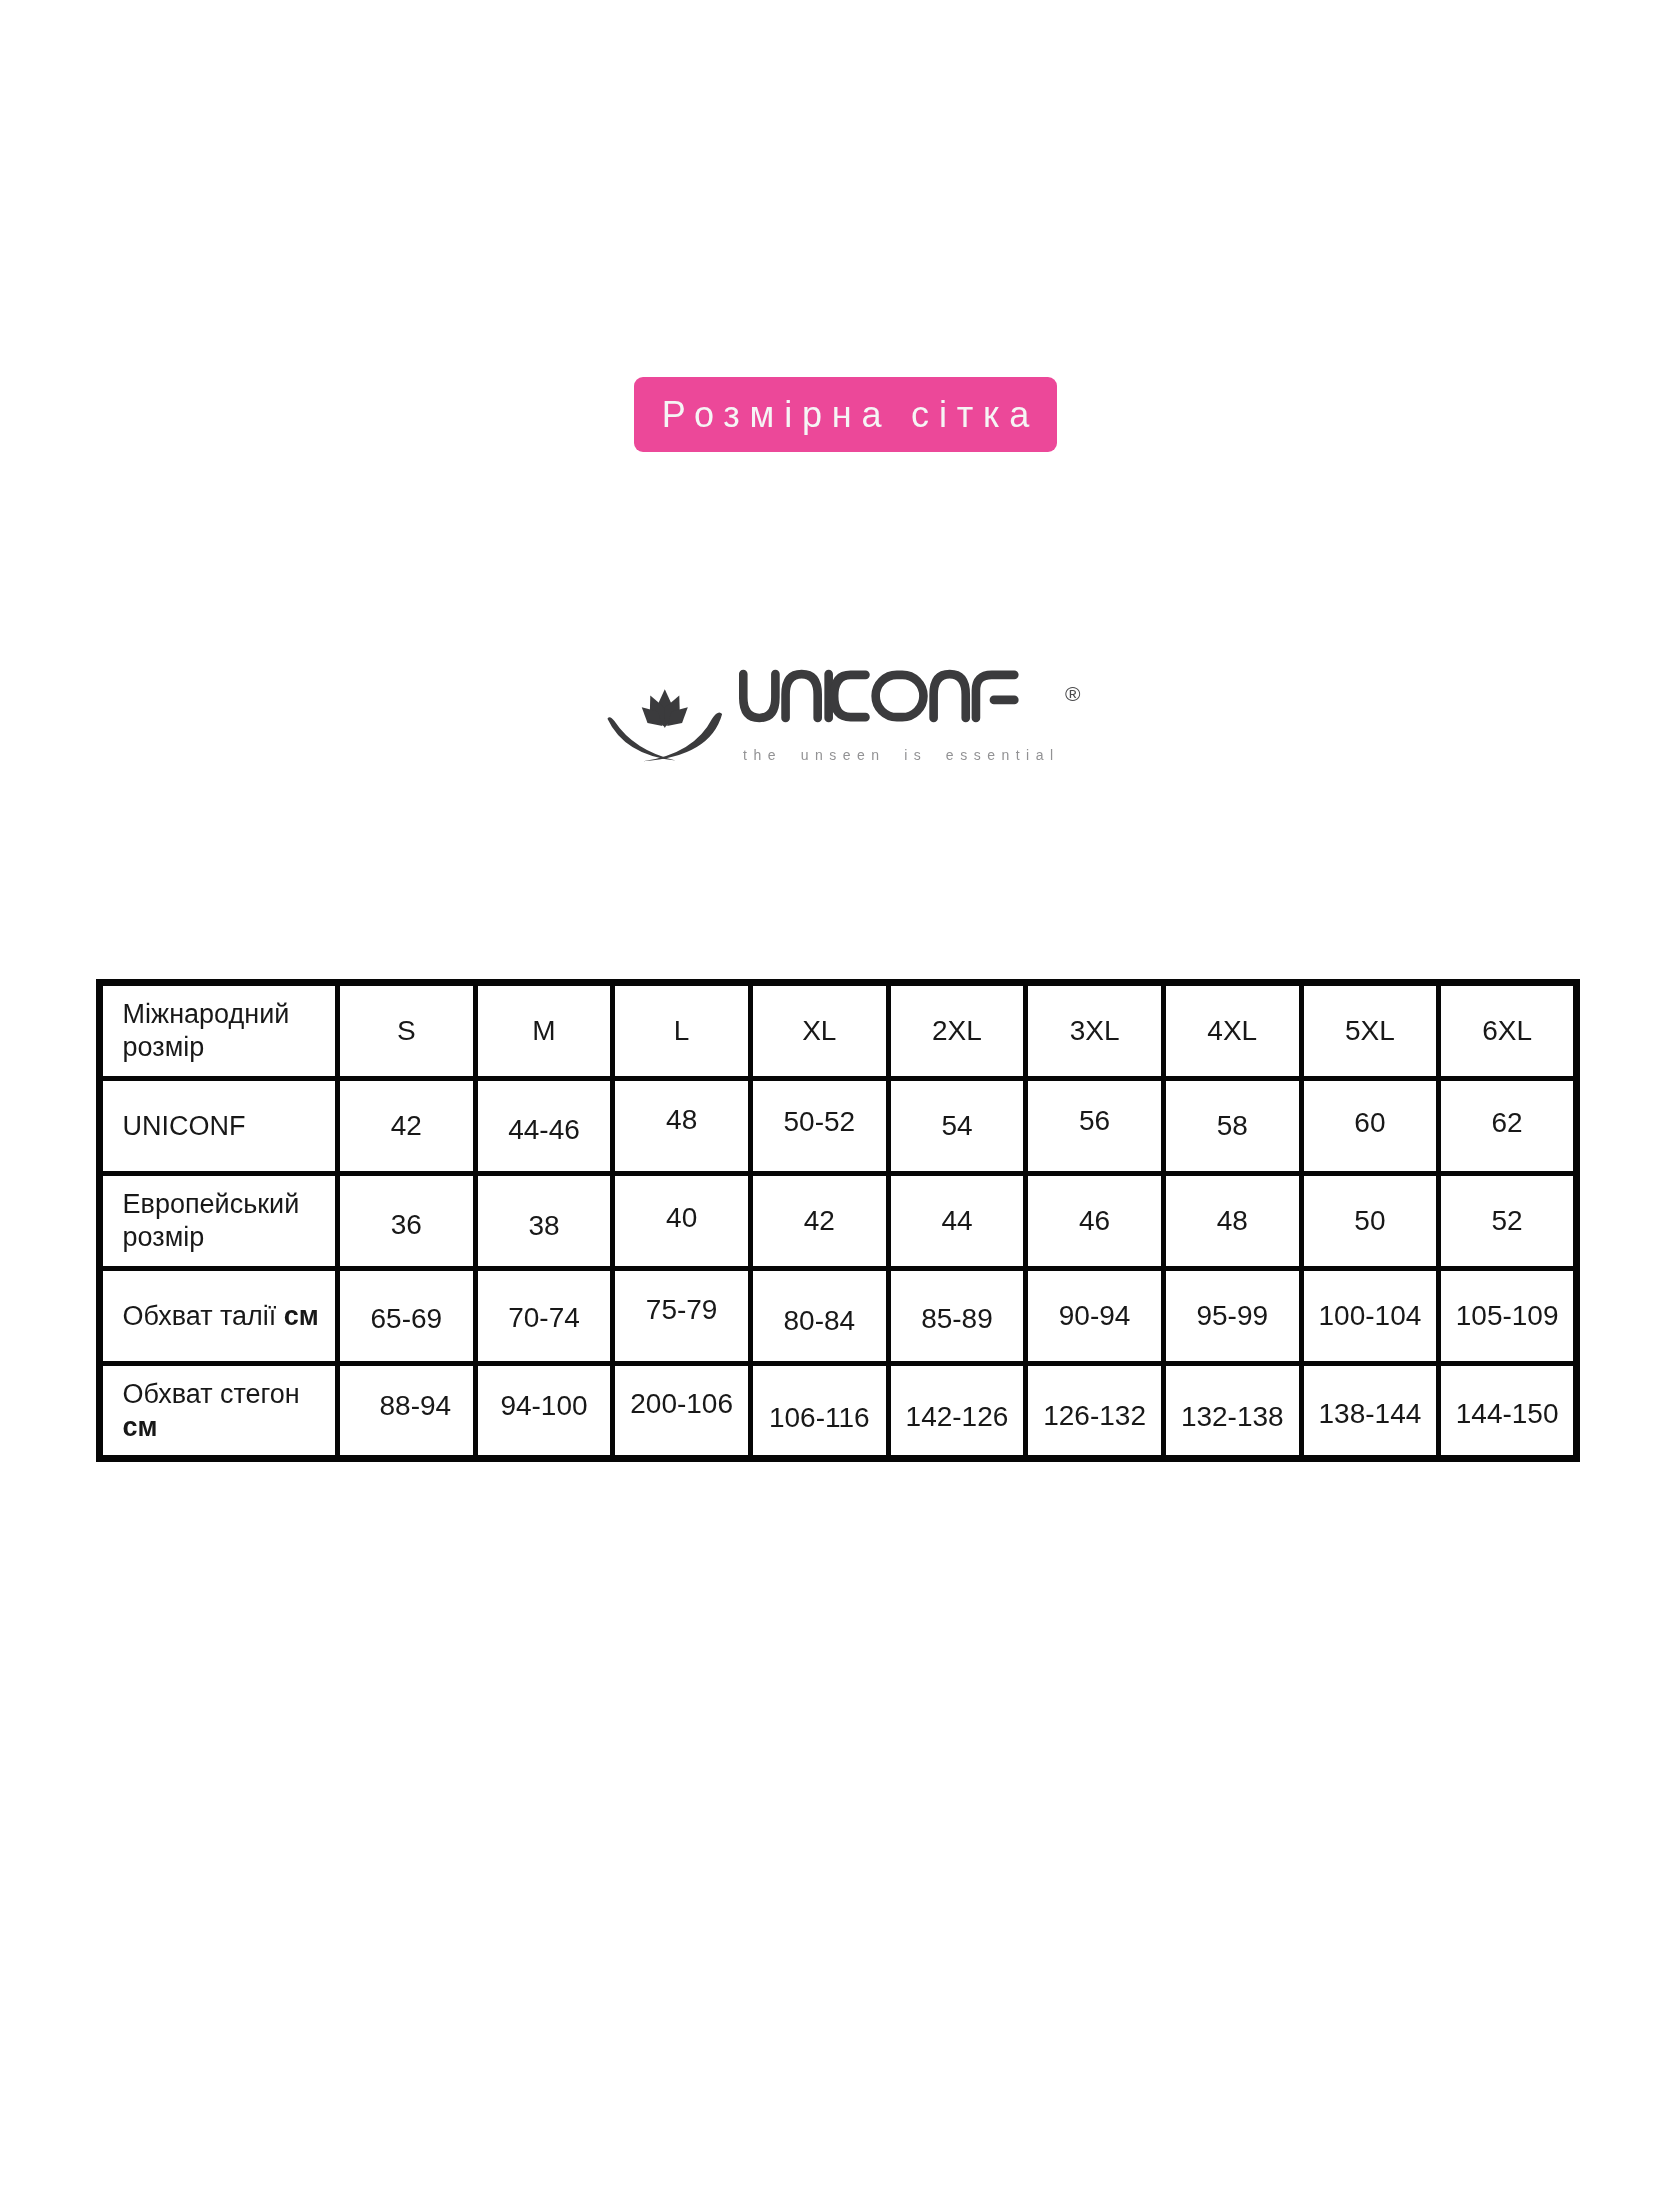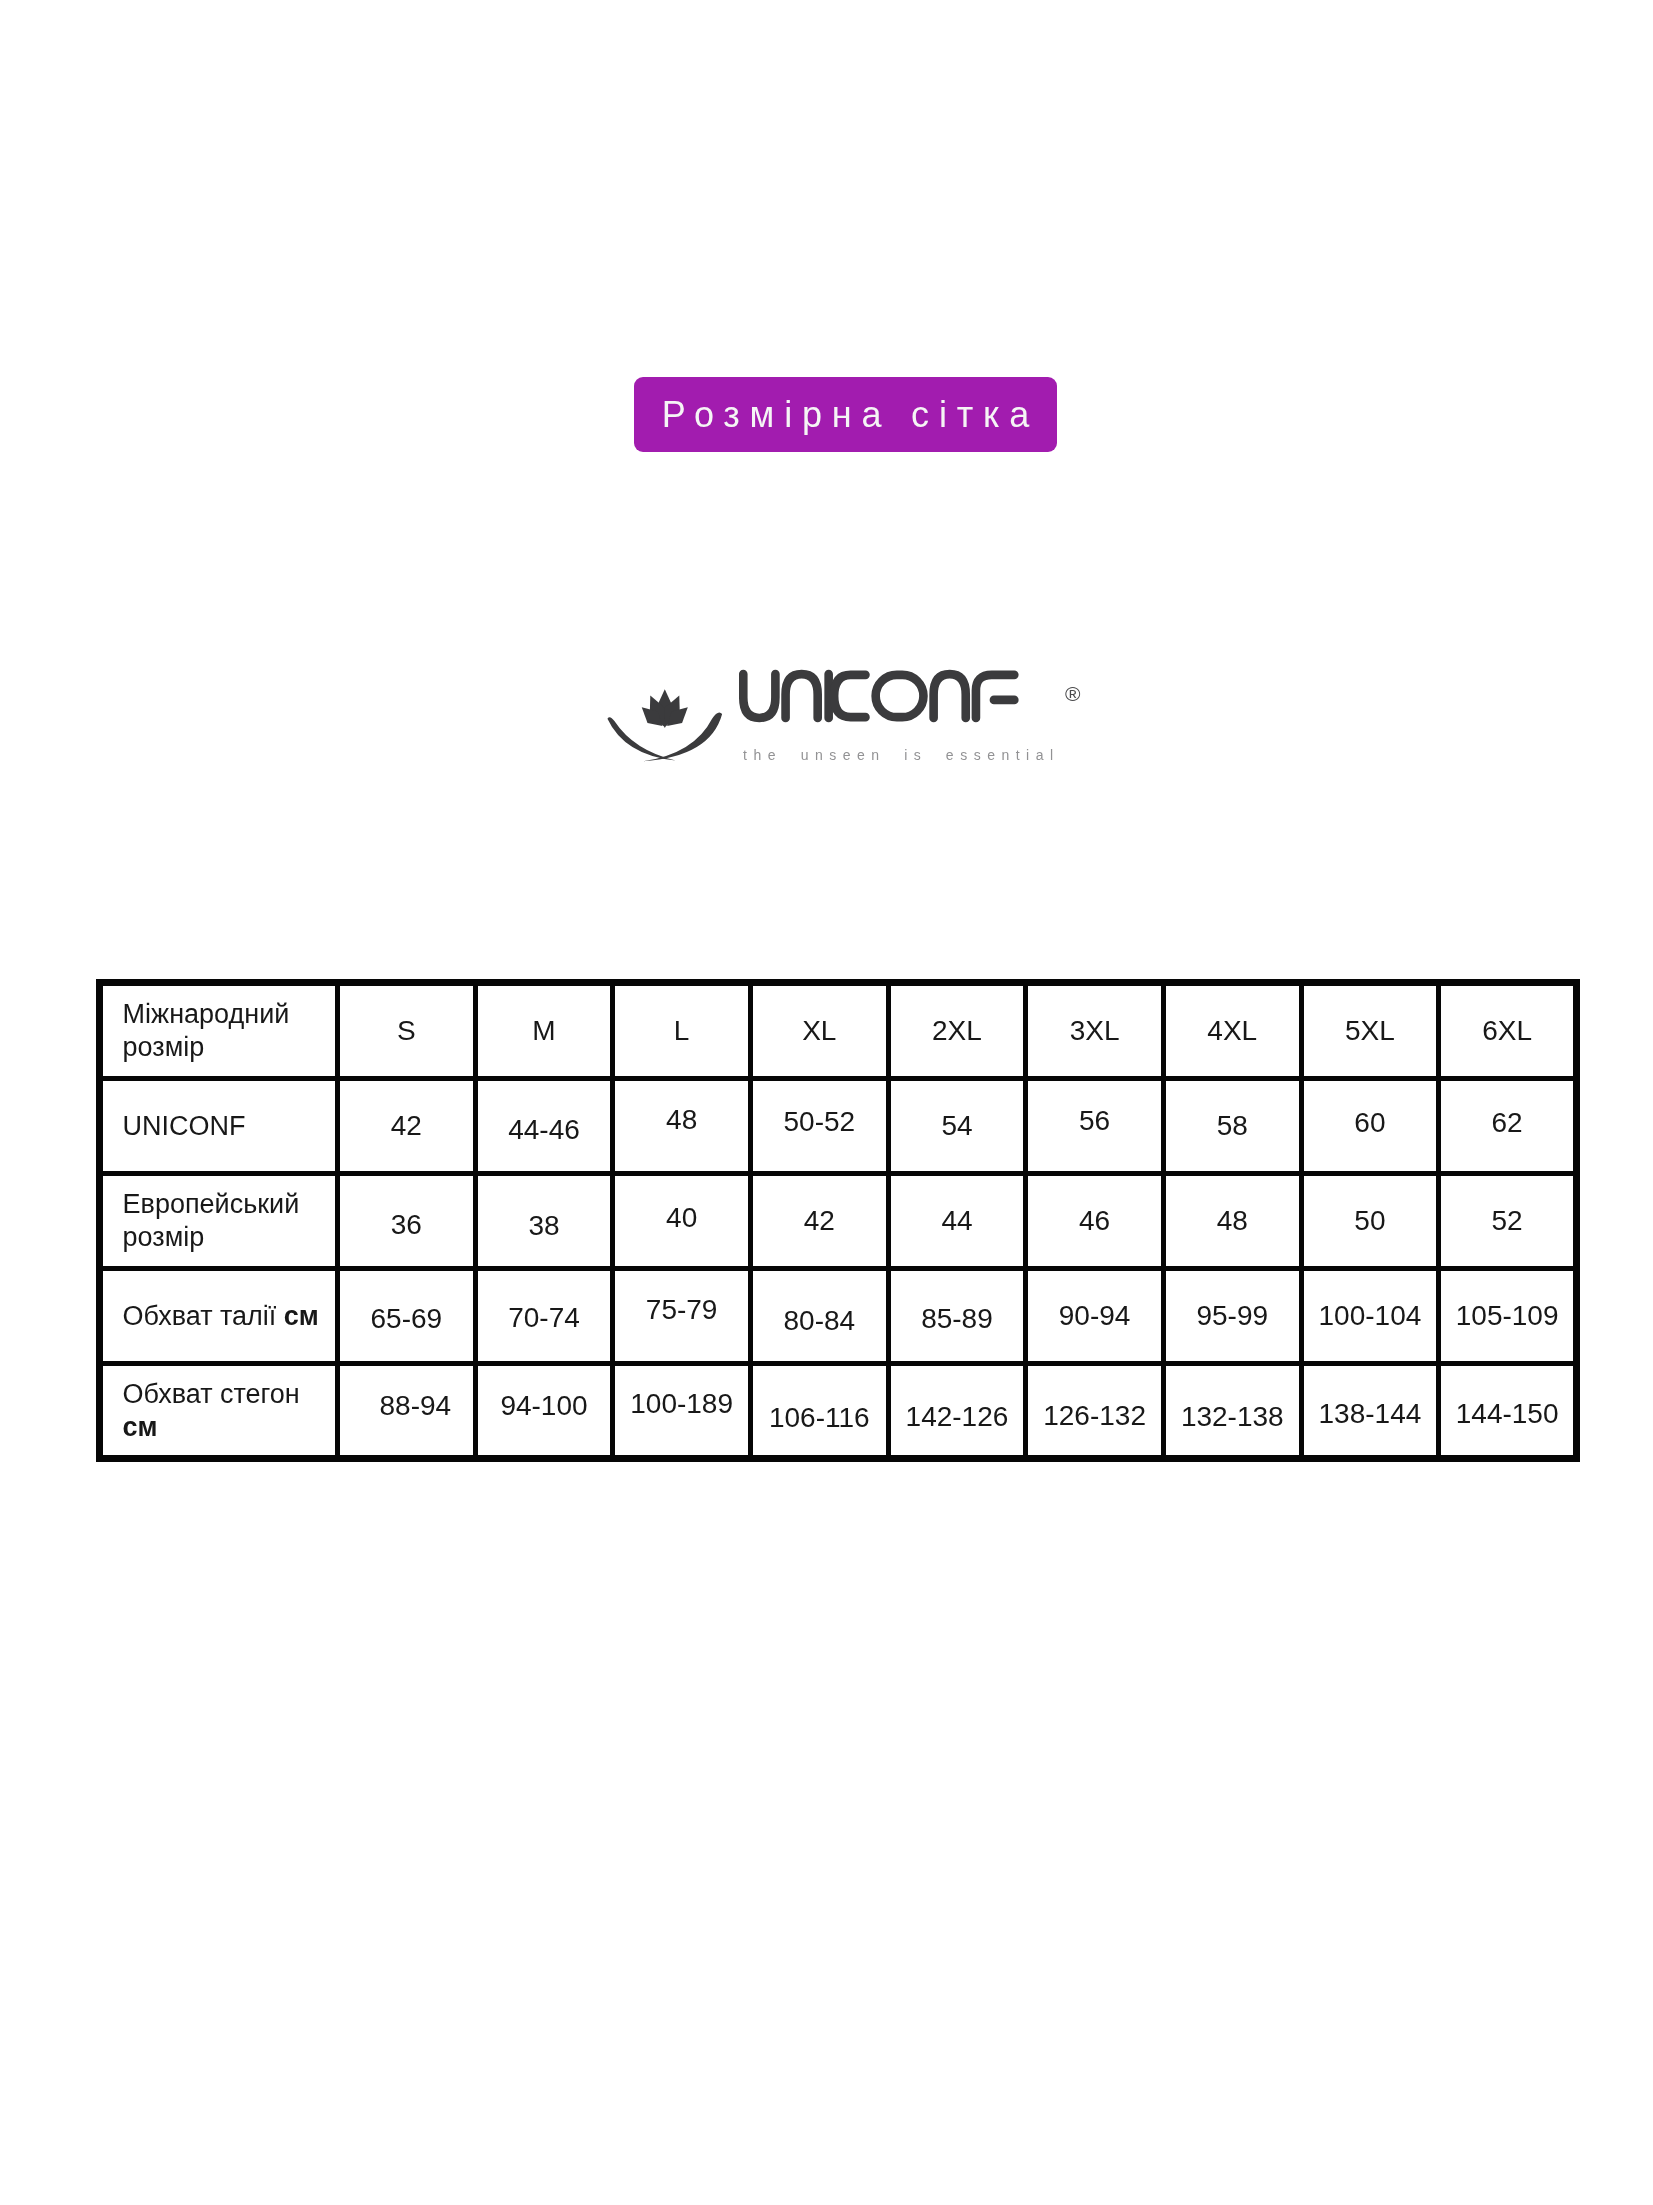--- a/index.html
+++ b/index.html
@@ -6,21 +6,21 @@
   body{
     width:1654px;height:2205px;position:relative;background:#ffffff;
     font-family:"Liberation Sans", sans-serif;color:#151515;
     -webkit-font-smoothing:antialiased;
   }
   .page{position:absolute;inset:0;}
 
   
   .badge{
     position:absolute;top:377px;left:634px;width:423px;height:75px;
-    background:#a21caf;border-radius:9px;
+    background:#ec4899;border-radius:9px;
     display:flex;align-items:center;justify-content:center;
   }
   .badge span{
     color:#f5f5f5;font-size:36px;letter-spacing:9.8px;white-space:nowrap;
     transform:translateX(4.9px);
   }
 
   
   .heading{
     position:absolute;top:476px;left:0;width:100%;margin:0;
@@ -191,21 +191,21 @@
           <td><span class="v">85-89</span></td>
           <td><span class="v">90-94</span></td>
           <td><span class="v">95-99</span></td>
           <td><span class="v">100-104</span></td>
           <td><span class="v">105-109</span></td>
         </tr>
         <tr>
           <td><span class="v">Обхват стегон <b>см</b></span></td>
           <td><span class="v">88-94</span></td>
           <td><span class="v">94-100</span></td>
-          <td><span class="v">100-189</span></td>
+          <td><span class="v">200-106</span></td>
           <td><span class="v">106-116</span></td>
           <td><span class="v">142-126</span></td>
           <td><span class="v">126-132</span></td>
           <td><span class="v">132-138</span></td>
           <td><span class="v">138-144</span></td>
           <td><span class="v">144-150</span></td>
         </tr>
       </tbody>
   </table>
 

